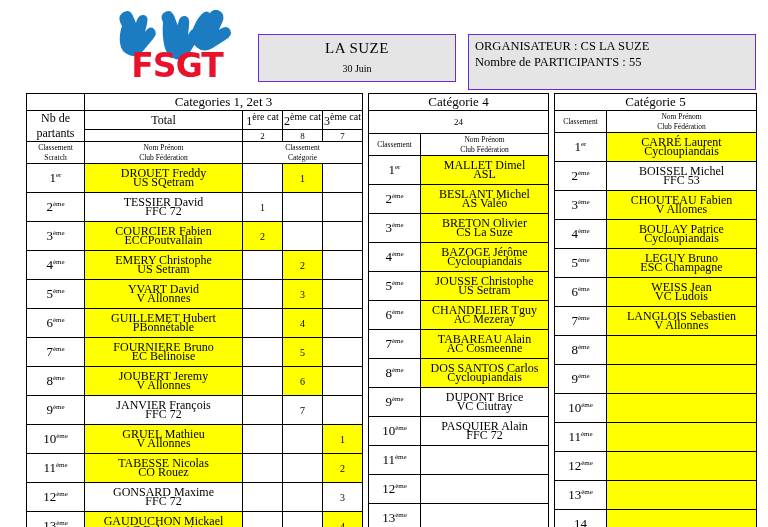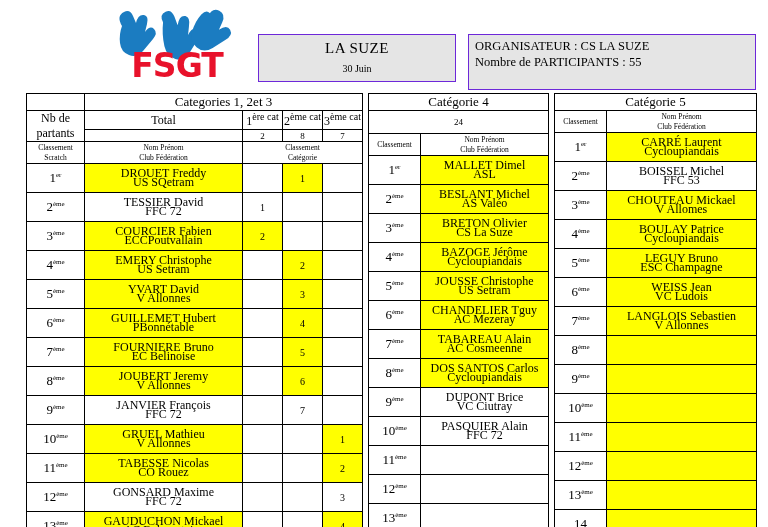--- a/index.html
+++ b/index.html
@@ -489,21 +489,21 @@
       <tr>
         <td class="rank">2<sup>ème</sup></td>
         <td class="nameblk">
           <div class="ln1">BOISSEL Michel</div>
           <div class="ln2">FFC 53</div>
         </td>
       </tr>
       <tr>
         <td class="rank">3<sup>ème</sup></td>
         <td class="nameblk yl">
-          <div class="ln1">CHOUTEAU Mickael</div>
+          <div class="ln1">CHOUTEAU Fabien</div>
           <div class="ln2">V Allomes</div>
         </td>
       </tr>
       <tr>
         <td class="rank">4<sup>ème</sup></td>
         <td class="nameblk yl">
           <div class="ln1">BOULAY Patrice</div>
           <div class="ln2">Cycloupiandais</div>
         </td>
       </tr>

